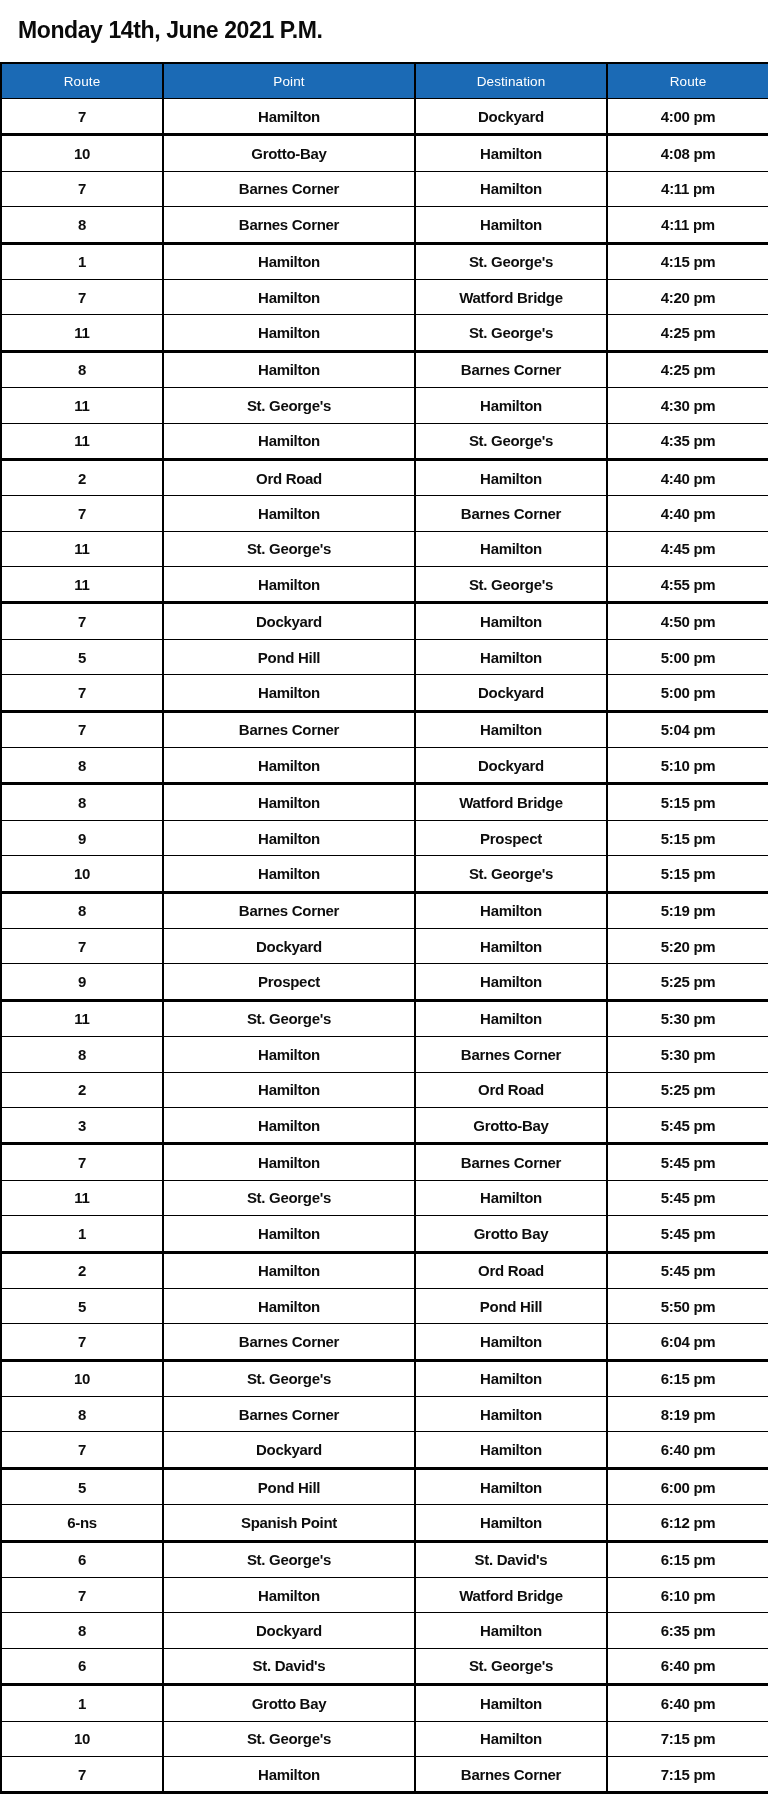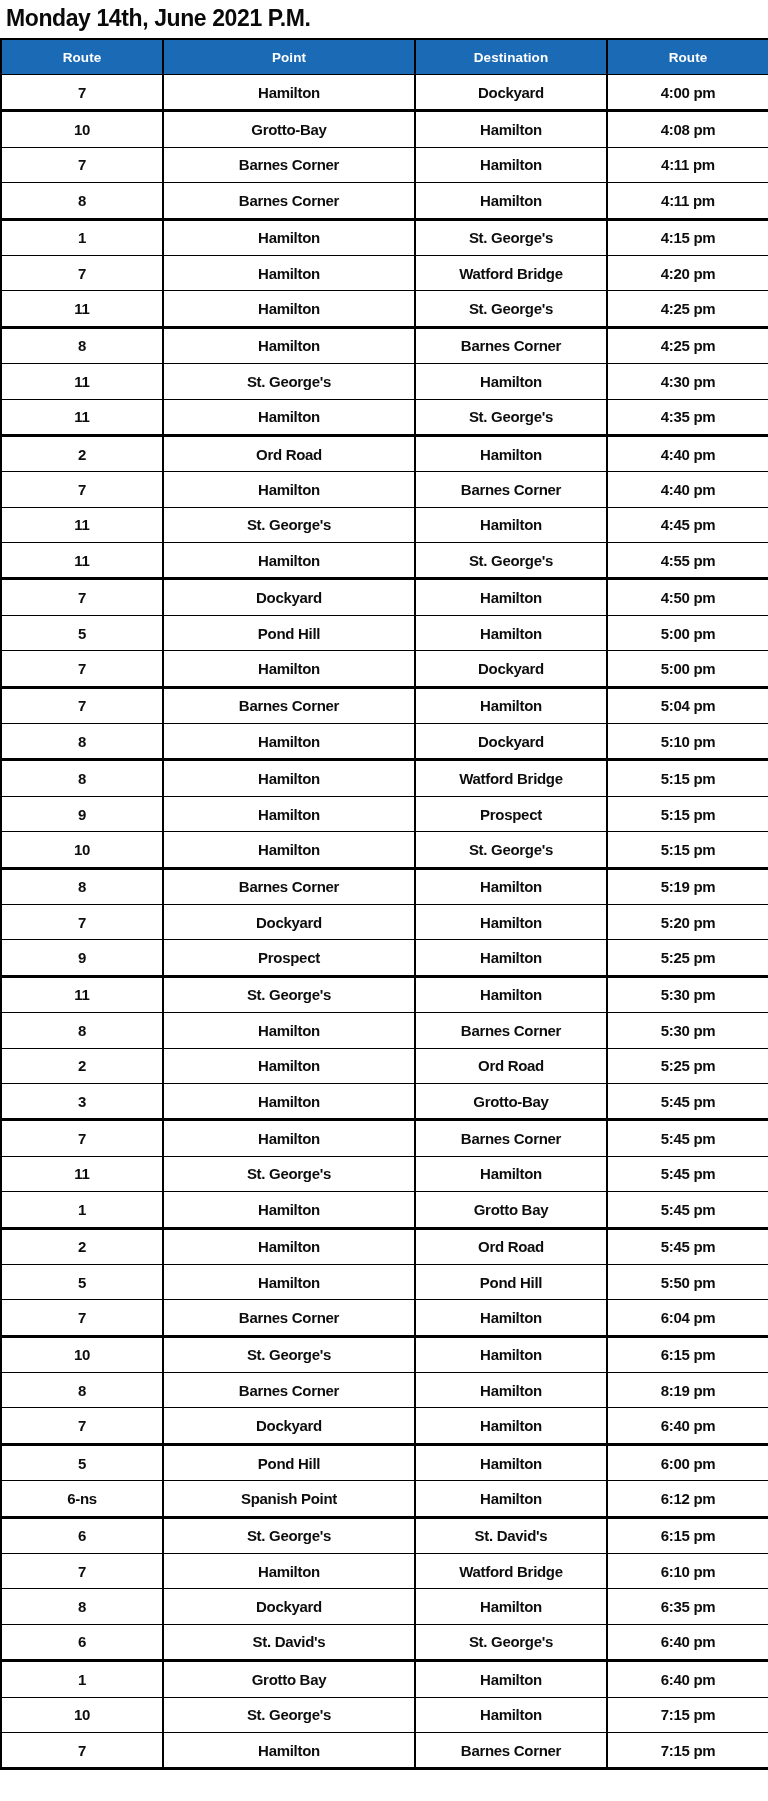--- a/index.html
+++ b/index.html
@@ -9,21 +9,21 @@
     --cell-text:#0D0D0D;
   }
   html,body{margin:0;padding:0;background:#ffffff;}
   body{
     width:768px;
     font-family:"Liberation Sans", sans-serif;
     -webkit-font-smoothing:antialiased;
   }
   .page{width:768px;}
   .page-title{
-    margin:4px;
+    margin:16px;
     padding:1px 8px 2px 2px;
     height:27px;
     font-size:23px;
     line-height:27px;
     font-weight:700;
     letter-spacing:-0.4px;
     color:#0a0a0a;
     white-space:nowrap;
   }
   table.schedule{
@@ -42,21 +42,21 @@
     border-left:2px solid var(--border);
     border-right:2px solid var(--border);
     overflow:hidden;
     white-space:nowrap;
   }
   thead th{
     height:32px;
     background:var(--header-bg);
     color:var(--header-text);
     font-size:13.5px;
-    font-weight:700;
+    font-weight:400;
     letter-spacing:0.1px;
     border-bottom:1px solid var(--border);
   }
   tbody td{
     height:32.4px;
     font-size:15px;
     font-weight:700;
     letter-spacing:-0.3px;
     color:var(--cell-text);
     border-top:1px solid var(--border);

